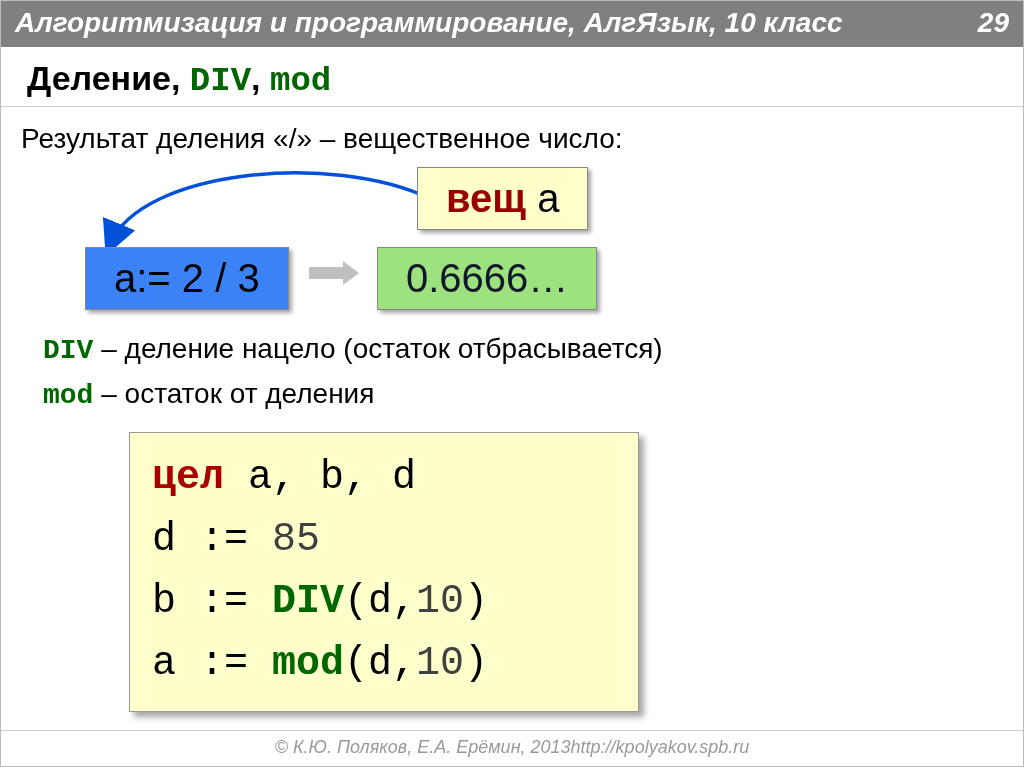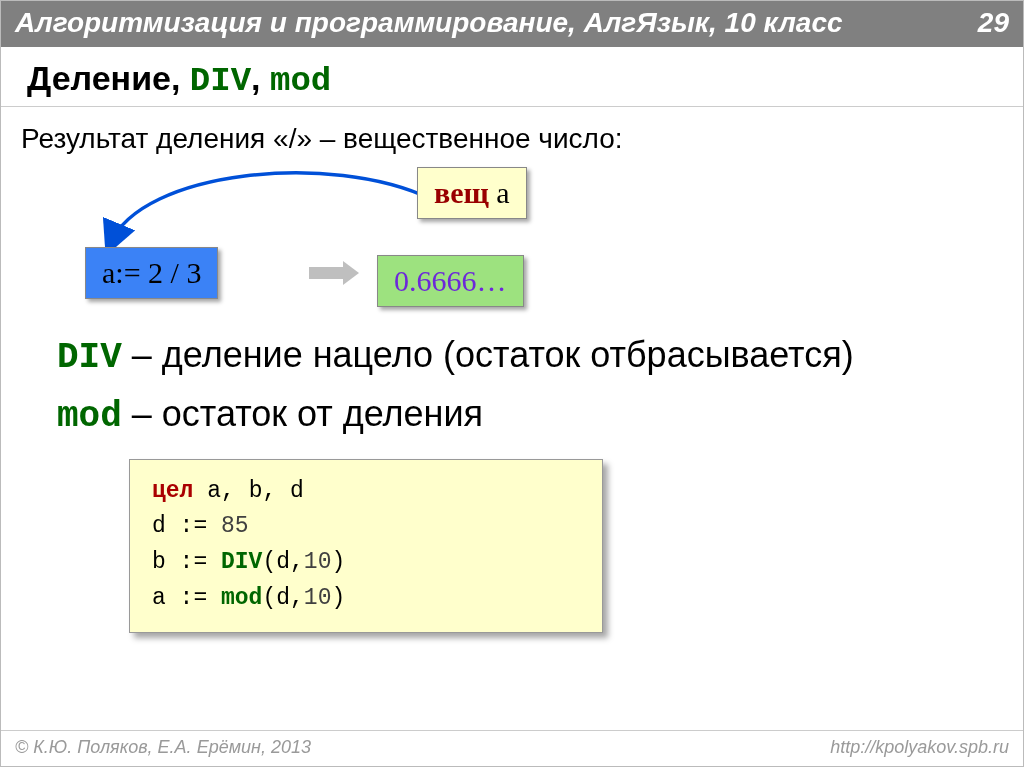--- a/index.html
+++ b/index.html
@@ -37,39 +37,39 @@
     font-size: 28px;
     color: #000;
   }
   .stage {
     position: relative;
     height: 160px;
     margin-left: 26px;
   }
   .chip {
     position: absolute;
-    font-family: Liberation Serif, serif;
-    font-size: 30px;
-    padding: 8px 16px;
+    font-family: Liberation Sans, sans-serif;
+    font-size: 40px;
+    padding: 8px 28px;
     border: 1px solid #888;
     box-shadow: 3px 3px 4px rgba(0,0,0,0.35);
   }
   .chip-vesh {
     top: 4px; left: 390px;
     background: #ffffcc;
   }
   .chip-vesh .kw { color: #990000; font-weight: bold; }
   .chip-expr {
     top: 84px; left: 58px;
     background: #3b82f6;
   }
   .chip-res {
-    top: 92px; left: 350px;
+    top: 84px; left: 350px;
     background: #9de27f;
-    color: #6d28d9;
+    color: #0f172a;
   }
   .arrow-right {
     position: absolute;
     top: 98px; left: 282px;
     width: 48px; height: 24px;
   }
   .arrow-right .shaft {
     position: absolute; left:0; top:6px; width:34px; height:12px; background:#bfbfbf;
   }
   .arrow-right .head {
@@ -79,51 +79,51 @@
     border-bottom:12px solid transparent;
     border-left:16px solid #bfbfbf;
   }
   svg.curved {
     position: absolute;
     top: -2px; left: 54px;
     width: 370px; height: 100px;
     pointer-events: none;
   }
   .def-block {
-    padding: 4px 26px 0 56px;
-    font-size: 36px;
+    padding: 4px 26px 0 42px;
+    font-size: 28px;
     line-height: 1.55;
   }
   .def-block .kw {
     font-family: "Courier New", monospace;
     color: #006600; font-weight: bold;
   }
   .code-block {
     margin: 14px 0 0 128px;
-    width: 474px;
+    width: 510px;
     background: #ffffcc;
     border: 1px solid #999;
     box-shadow: 5px 5px 6px rgba(0,0,0,0.35);
     padding: 14px 22px 16px 22px;
     font-family: "Courier New", monospace;
-    font-size: 23px;
+    font-size: 40px;
     line-height: 1.55;
   }
   .code-block .kw-red  { color: #aa0000; font-weight: bold; }
   .code-block .kw-blue { color: #404040; }
   .code-block .fn     { color: #006600; font-weight: bold; }
   .footer {
     position: absolute;
     bottom: 0; left: 0; right: 0;
     border-top: 1px solid #ccc;
     color: #9a9a9a;
     font-size: 18px;
     font-style: italic;
     padding: 6px 14px 8px 14px;
-    display: flex; justify-content: space-between;
+    display: flex; justify-content: center;
   }
 </style>
 </head>
 <body>
 
 <div class="header">
   <span>Алгоритмизация и программирование, АлгЯзык, 10 класс</span>
   <span class="page-number">29</span>
 </div>
 

